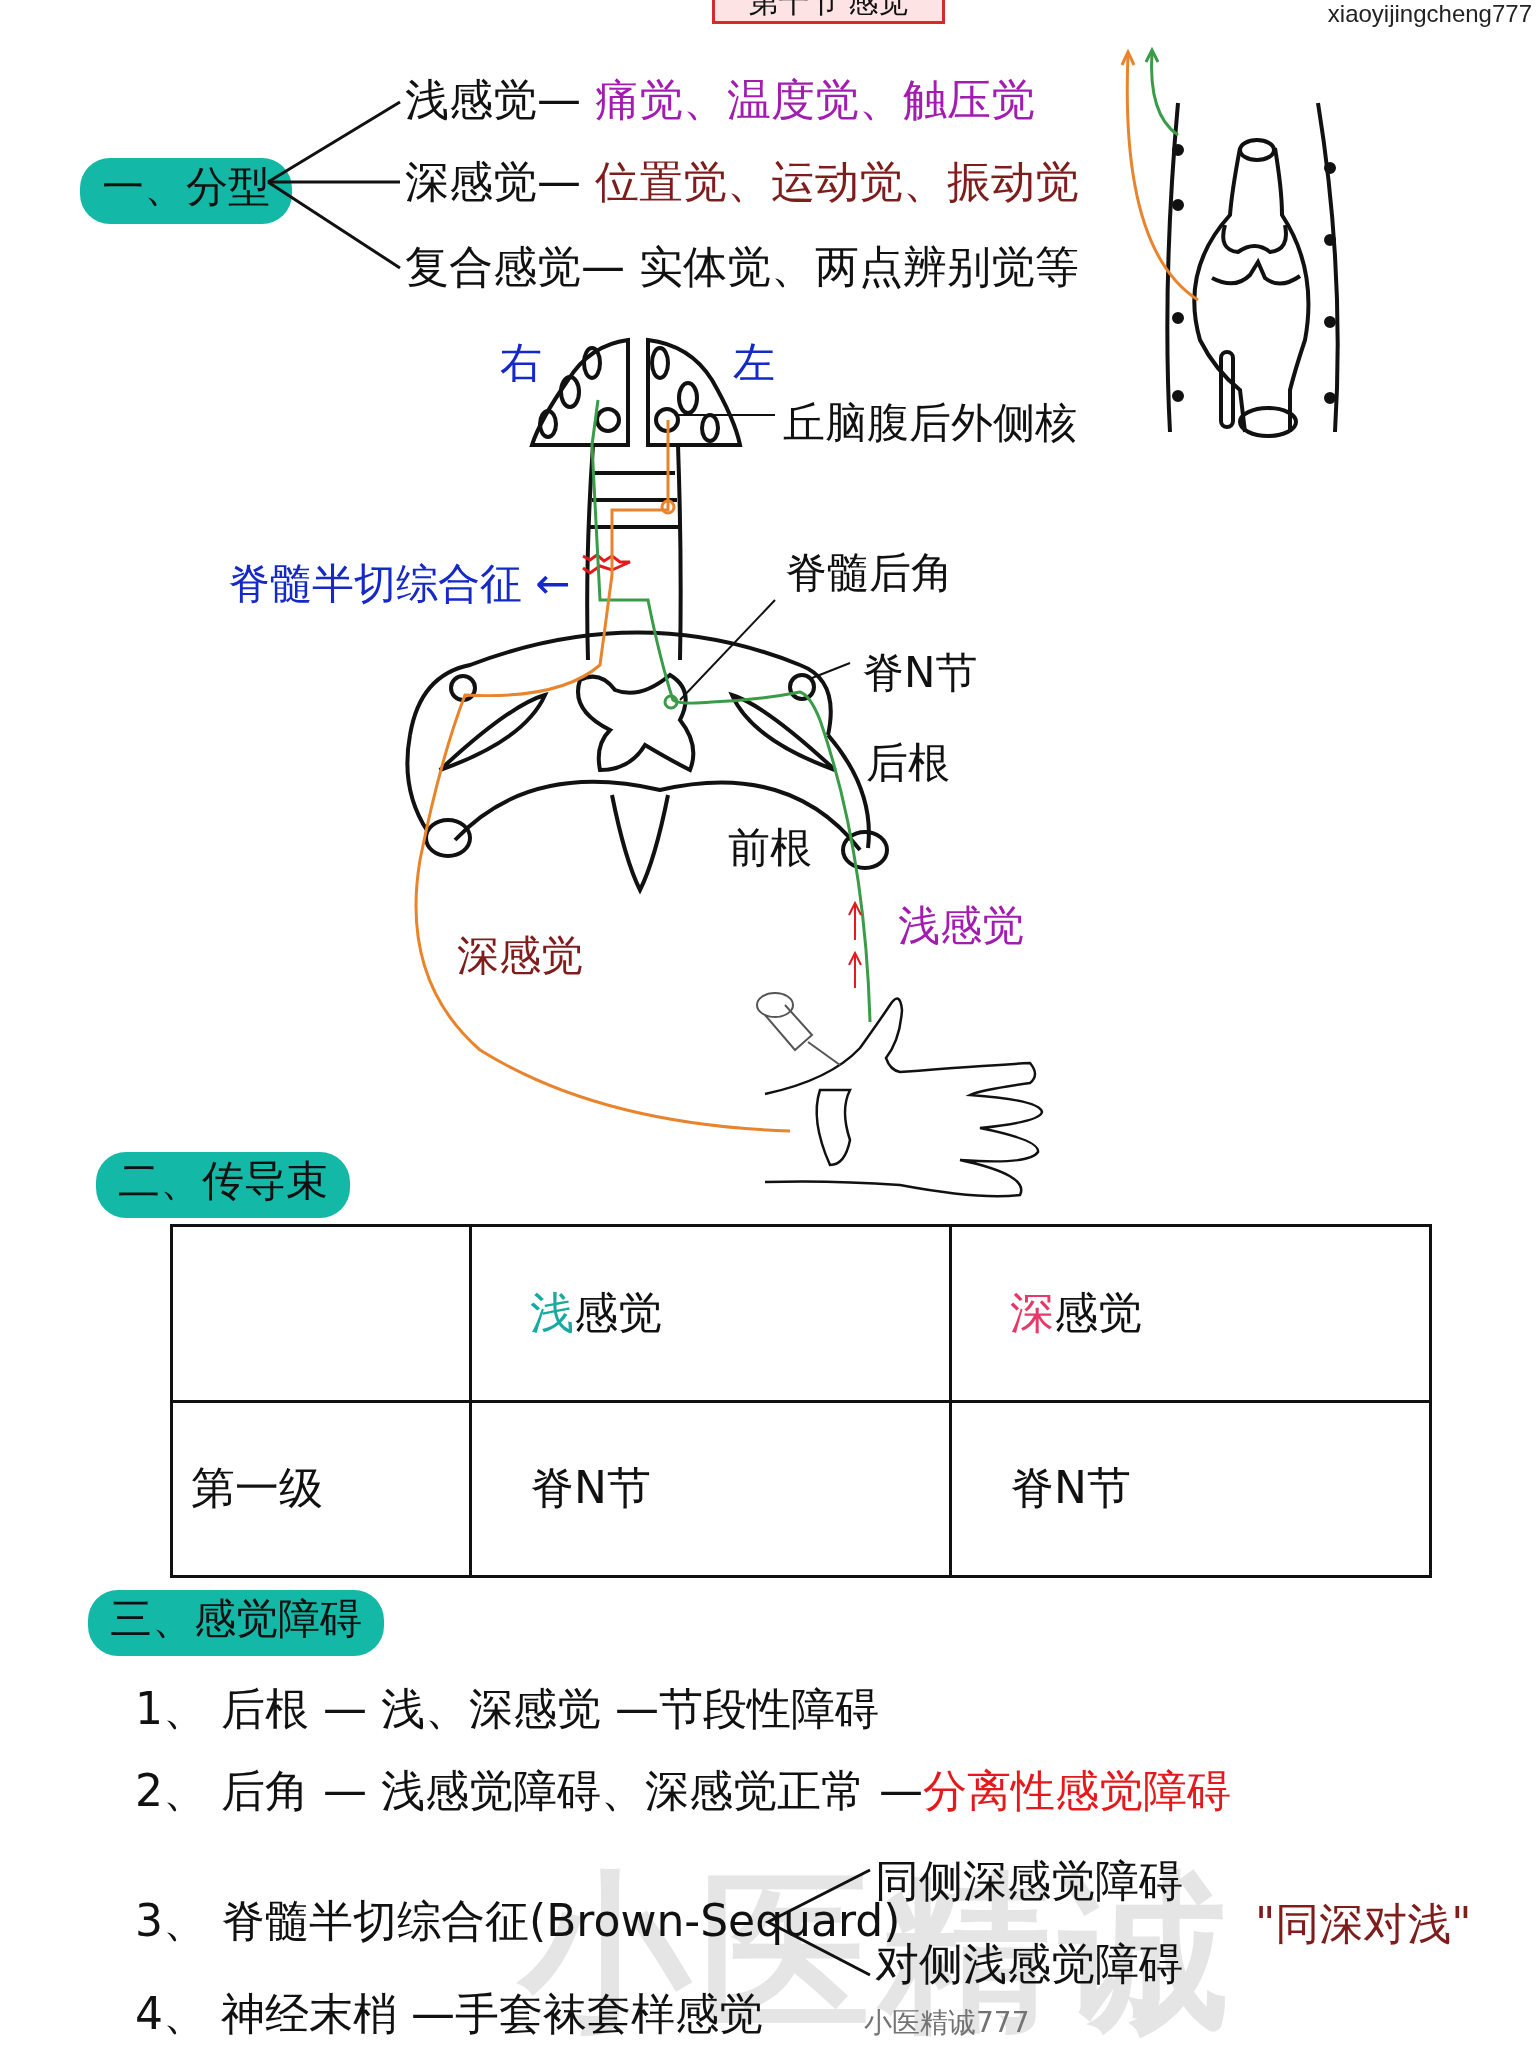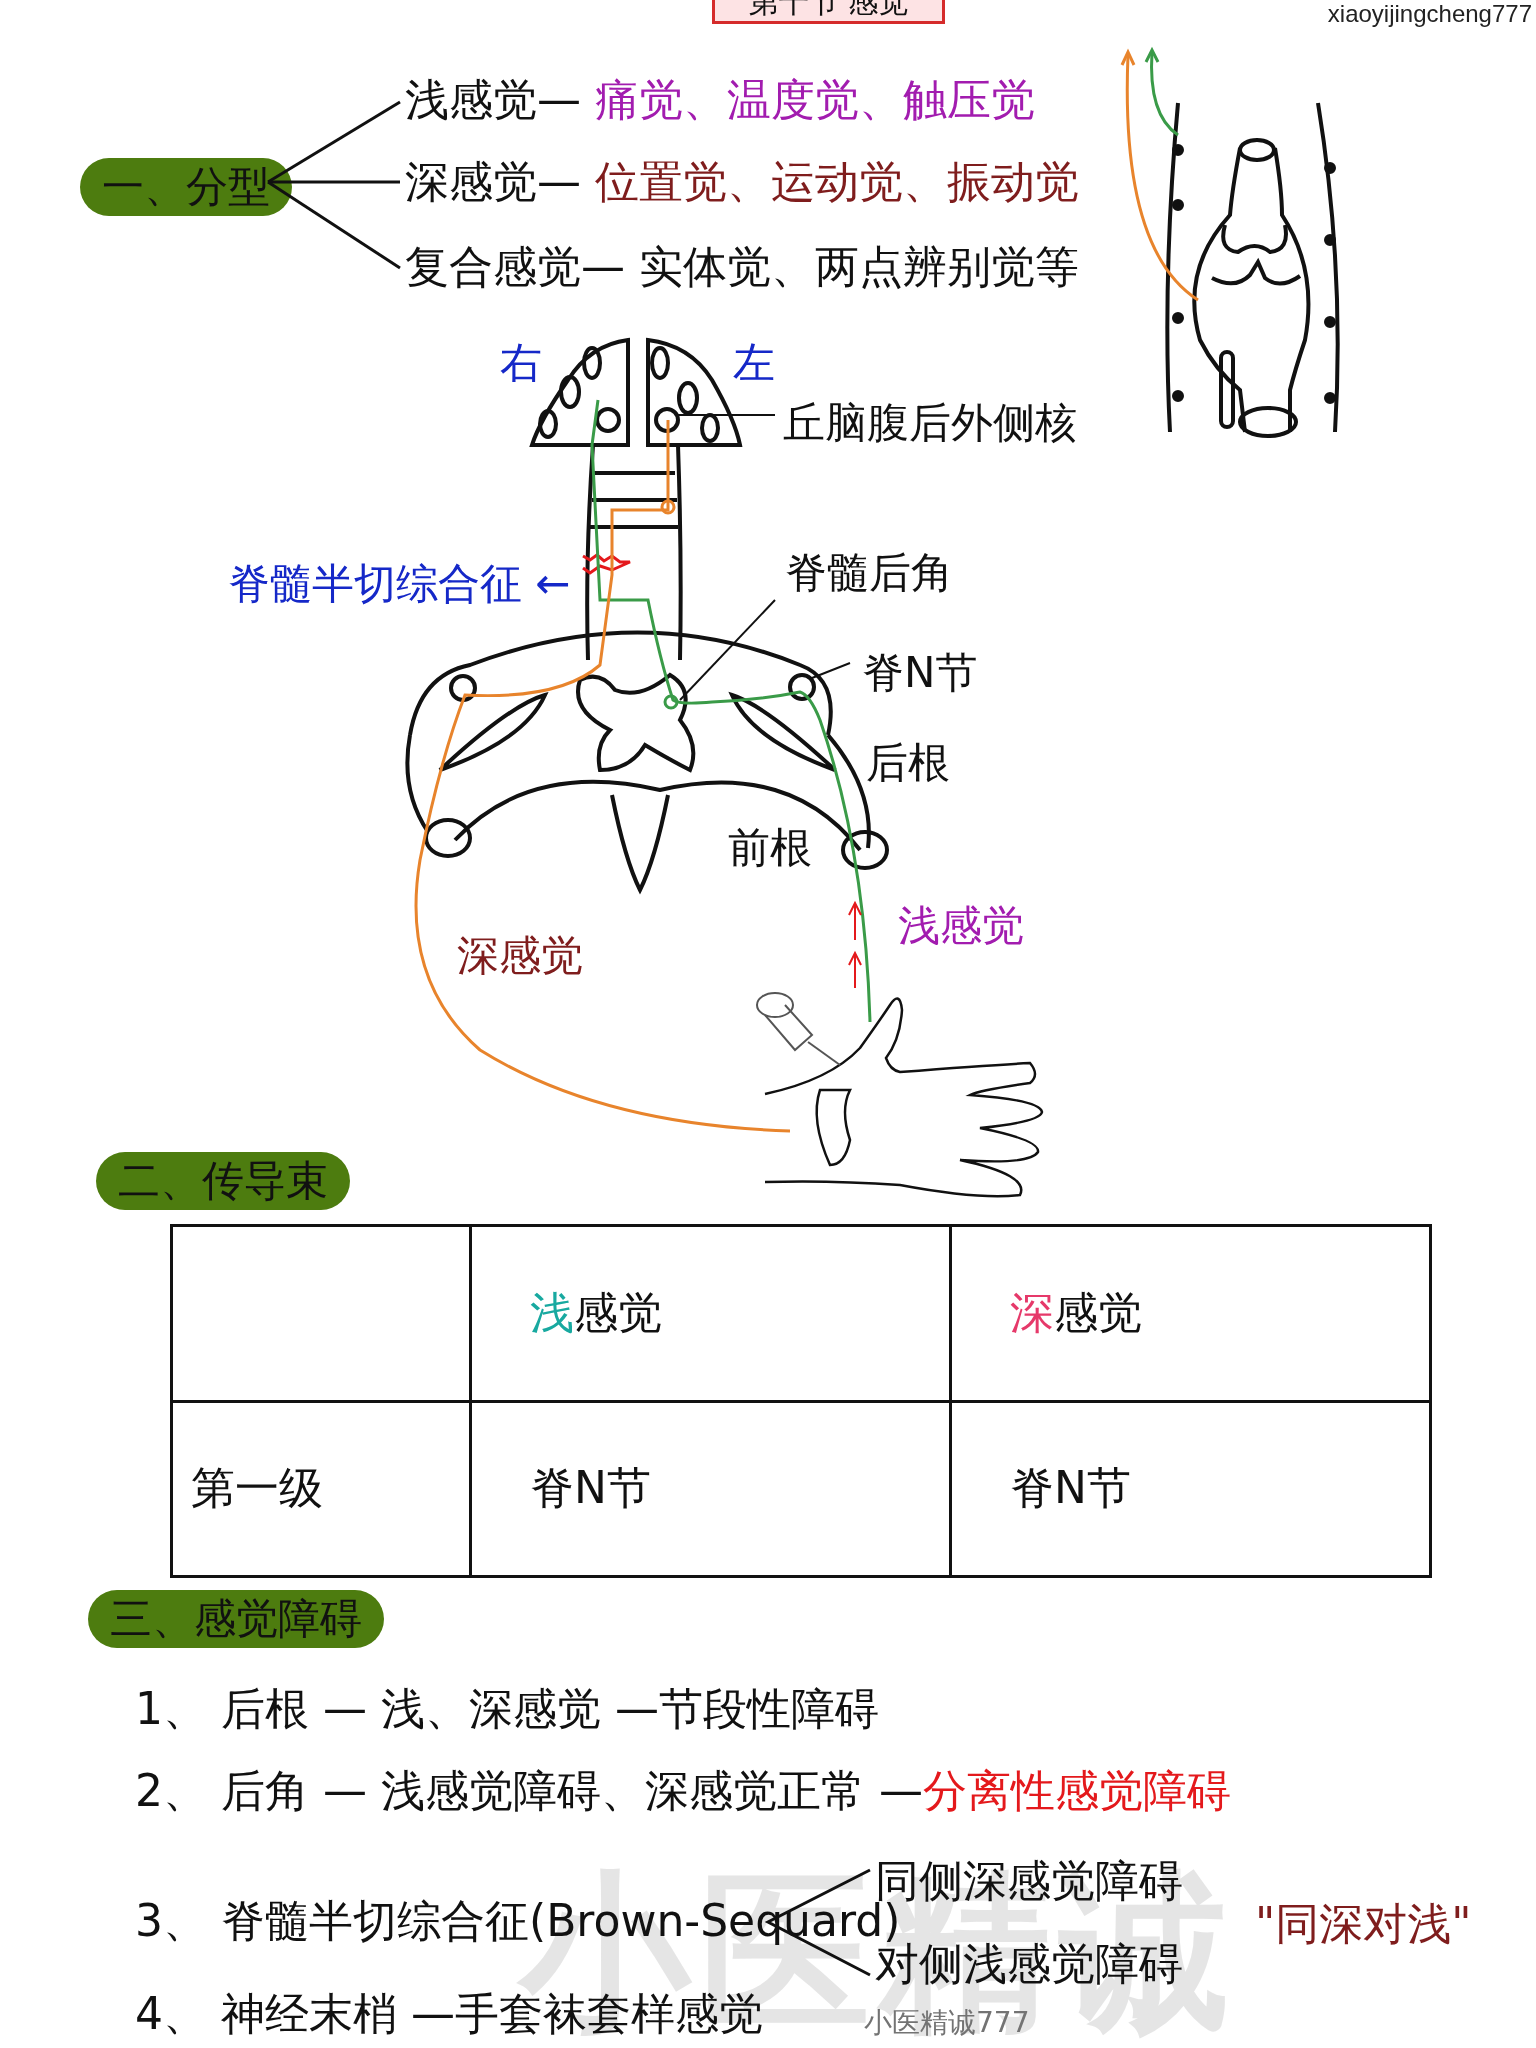--- a/index.html
+++ b/index.html
@@ -3,22 +3,22 @@
 <meta charset="utf-8">
 <style>
   html, body { margin: 0; padding: 0; background: #ffffff; }
   body { width: 1536px; height: 2048px; position: relative; overflow: hidden;
          font-family: "DejaVu Sans", "Liberation Sans", sans-serif; color: #111; }
   .abs { position: absolute; }
   .title-box { left: 712px; top: -14px; width: 233px; height: 38px; background: #fde3e4;
                border: 3px solid #d52b2b; box-sizing: border-box; font-size: 30px;
                text-align: center; line-height: 26px; color: #111; overflow: hidden; }
   .watermark-top { right: 4px; top: 0px; font-size: 24px; color: #222; font-family: "Liberation Sans", sans-serif; }
-  .hl { background: #4d7c0f; border-radius: 30px; font-size: 42px; padding: 0 22px;
-        height: 58px; line-height: 58px; white-space: nowrap; }
+  .hl { background: #14b8a6; border-radius: 30px; font-size: 42px; padding: 0 22px;
+        height: 66px; line-height: 58px; white-space: nowrap; }
   .txt { font-size: 44px; white-space: nowrap; line-height: 1; }
   .green { color: #a21caf; }
   .orange { color: #7f1d1d; }
   .blue { color: #1528c8; }
   .red { color: #e4191c; }
   .teal { color: #18a9a0; }
   .pink { color: #e6396a; }
   .label { font-size: 42px; white-space: nowrap; }
   svg.diagram { position: absolute; left: 0; top: 0; }
   table.conduct { position: absolute; left: 170px; top: 1224px; width: 1262px; height: 354px;

